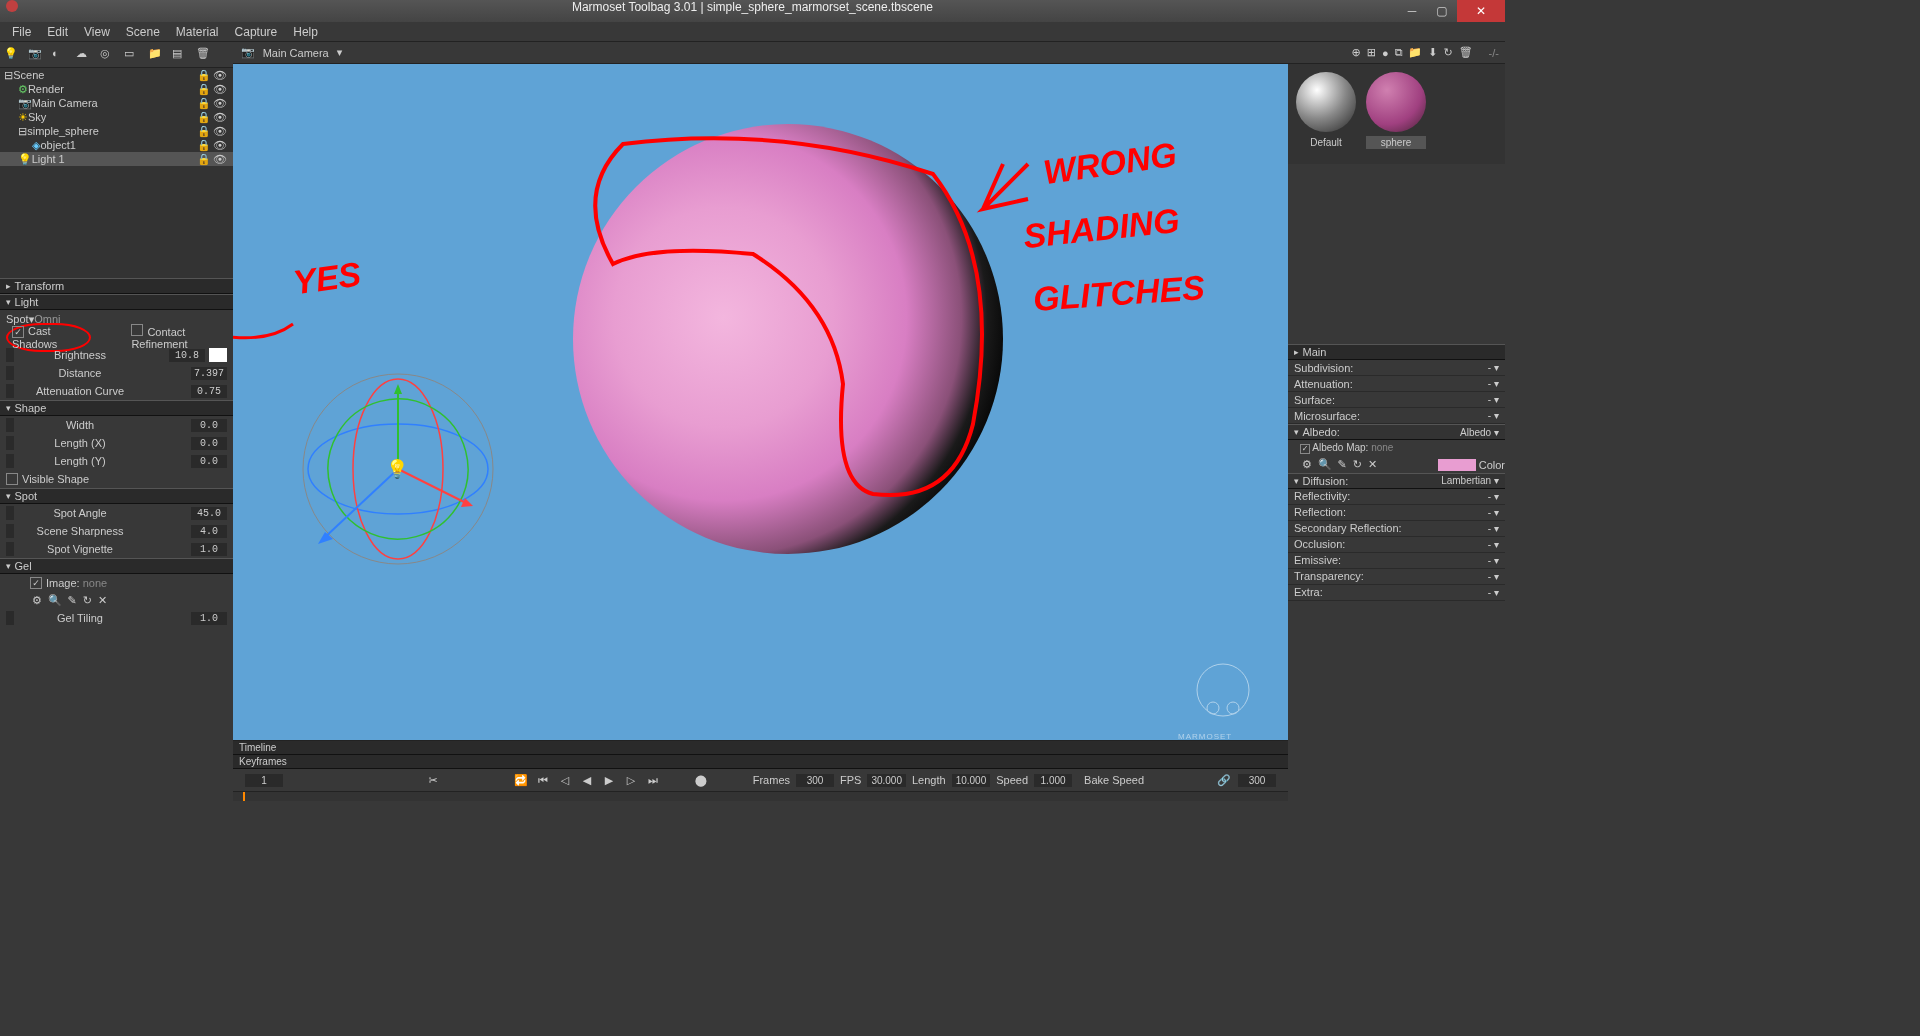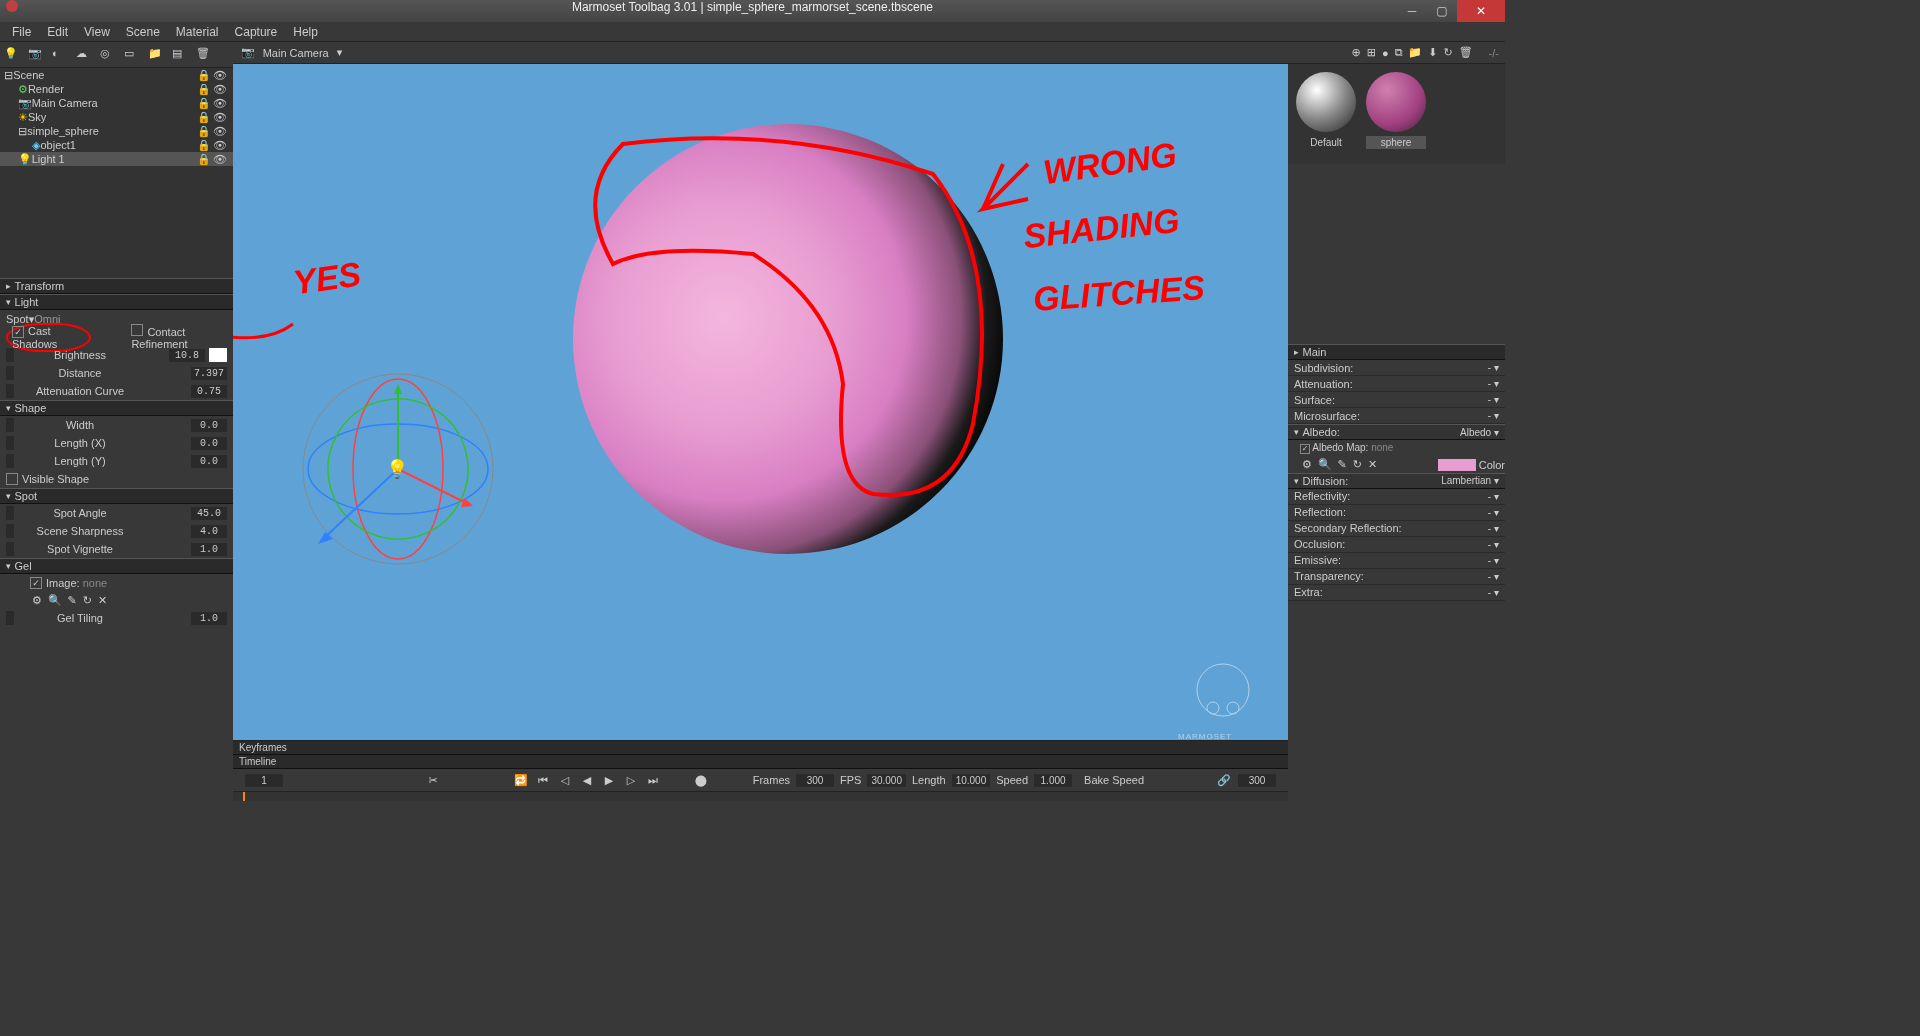--- a/index.html
+++ b/index.html
@@ -315,22 +315,22 @@
         <svg width="90" height="70" viewBox="0 0 90 70">
           <circle cx="45" cy="30" r="26" fill="none" stroke="#fff" stroke-width="1"></circle>
           <circle cx="35" cy="48" r="6" fill="none" stroke="#fff" stroke-width="1"></circle>
           <circle cx="55" cy="48" r="6" fill="none" stroke="#fff" stroke-width="1"></circle>
         </svg>
         <div style="font-size:8px;color:#fff;text-align:left;letter-spacing:1px"><span>MARMOSET</span><br></div>
       </div>
     </div>
 
     <div class="bottom-timeline">
+      <div class="tl-row">Timeline</div>
       <div class="tl-row">Keyframes</div>
-      <div class="tl-row">Timeline</div>
       <div class="tl-controls">
         <span class="tl-field">1</span>
         <span style="flex:0 0 130px"></span>
         <span class="tl-btn">✂</span>
         <span style="flex:0 0 60px"></span>
         <span class="tl-btn">🔁</span>
         <span class="tl-btn">⏮</span>
         <span class="tl-btn">◁</span>
         <span class="tl-btn">◀</span>
         <span class="tl-btn">▶</span>

